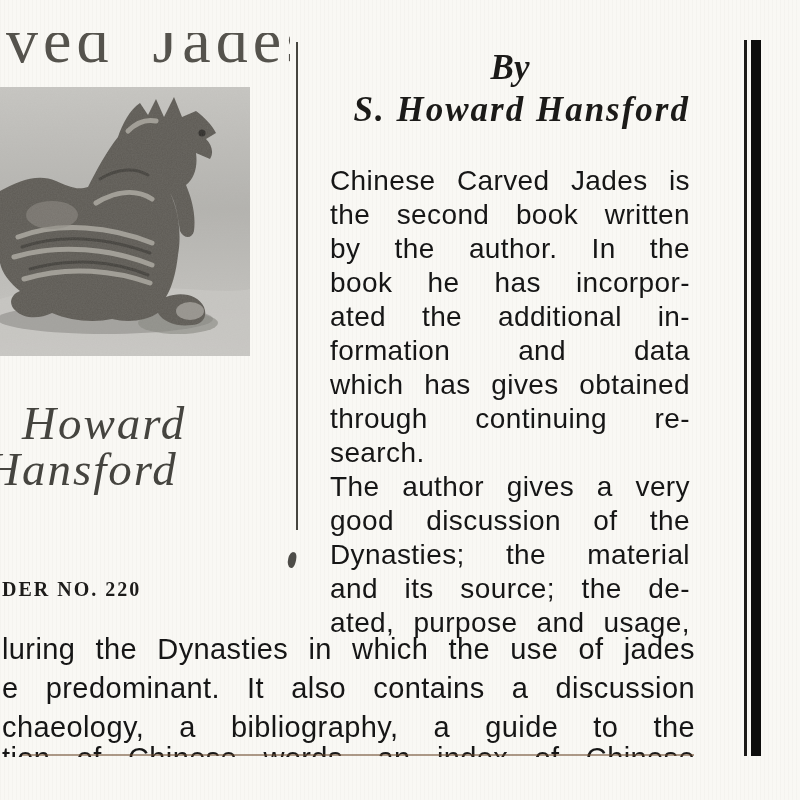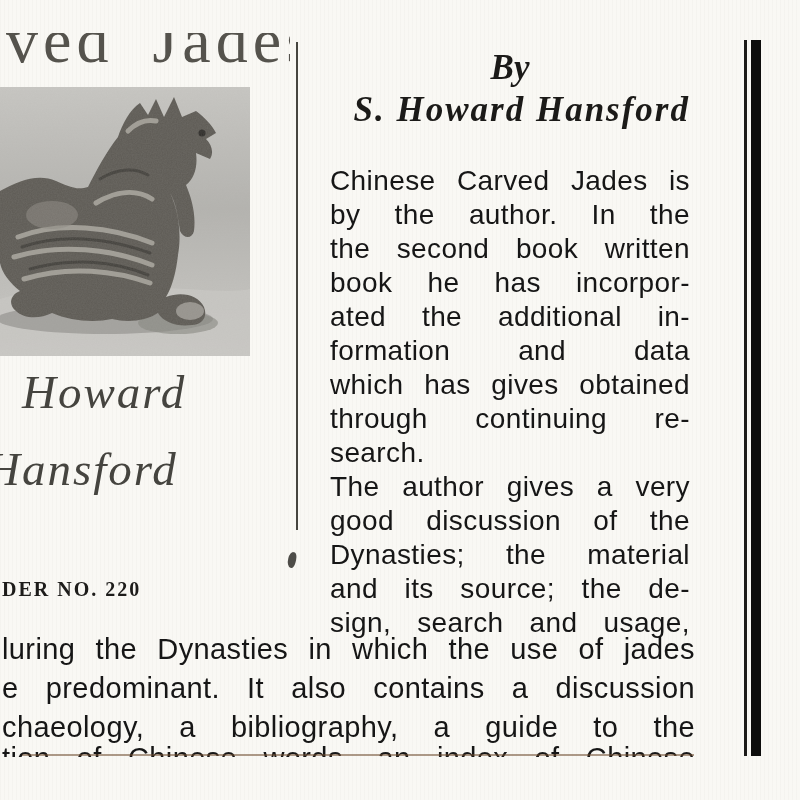--- a/index.html
+++ b/index.html
@@ -17,21 +17,21 @@
   .cover-title-clip .t{
     display:block;position:relative;top:-24px;
     font-family:"Liberation Serif", serif;font-size:64px;line-height:64px;
     color:#55534d;letter-spacing:5px;word-spacing:18px;white-space:nowrap;
   }
   .photo{position:absolute;left:0;top:87px;width:250px;height:269px;}
   .cover-author{
     position:absolute;font-family:"Liberation Serif", serif;font-style:italic;
     font-size:47px;color:#45443f;letter-spacing:2px;white-space:nowrap;
   }
-  .author1{left:22px;top:365px;}
+  .author1{left:22px;top:396px;}
   .author2{left:-14px;top:442px;}
   .order-no{
     position:absolute;left:2px;top:578px;
     font-family:"Liberation Serif", serif;font-weight:bold;font-size:20px;
     color:#1d1c1a;letter-spacing:2px;white-space:nowrap;
   }
   
   .divider{position:absolute;left:296px;top:42px;width:2px;height:488px;background:#46453f;}
   .ink-blot{position:absolute;left:288px;top:552px;width:8px;height:16px;background:#4e4d49;border-radius:50% 50% 40% 60%;transform:rotate(14deg);}
   .rule-thin{position:absolute;left:744px;top:40px;width:3px;height:716px;background:#1b1a18;}
@@ -137,33 +137,33 @@
   <div class="divider"></div>
   <div class="ink-blot"></div>
   <div class="rule-thin"></div>
   <div class="rule-thick"></div>
 
   <div class="by-heading">By</div>
   <div class="author-heading">S. Howard Hansford</div>
 
   <div class="body-col">
     <div class="body-line">Chinese Carved Jades is</div>
+    <div class="body-line">the second book written</div>
     <div class="body-line">by the author.  In the</div>
-    <div class="body-line">the second book written</div>
     <div class="body-line">book he has incorpor-</div>
     <div class="body-line">ated the additional in-</div>
     <div class="body-line">formation and data</div>
     <div class="body-line">which has gives obtained</div>
     <div class="body-line">through continuing re-</div>
     <div class="body-line no-justify">search.</div>
     <div class="body-line">The author gives a very</div>
     <div class="body-line">good discussion of the</div>
     <div class="body-line">Dynasties; the material</div>
     <div class="body-line">and its source; the de-</div>
-    <div class="body-line">sign, search and usage,</div>
+    <div class="body-line">ated, purpose and usage,</div>
   </div>
 
   <div class="bottom-line bl15">luring the Dynasties in which the use of jades</div>
   <div class="bottom-line bl16">e predominant.  It also contains a discussion</div>
   <div class="bottom-line bl17">chaeology, a bibliography, a guide to the</div>
   <div class="bl18-clip">
     <div class="bottom-line">tion of Chinese words, an index of Chinese</div>
   </div>
   <div class="cut-line"></div>
 

